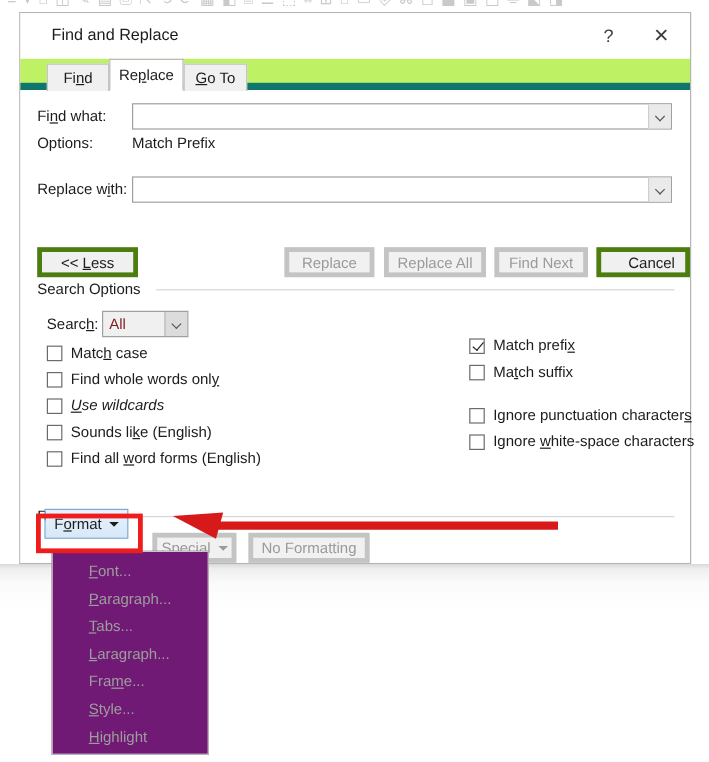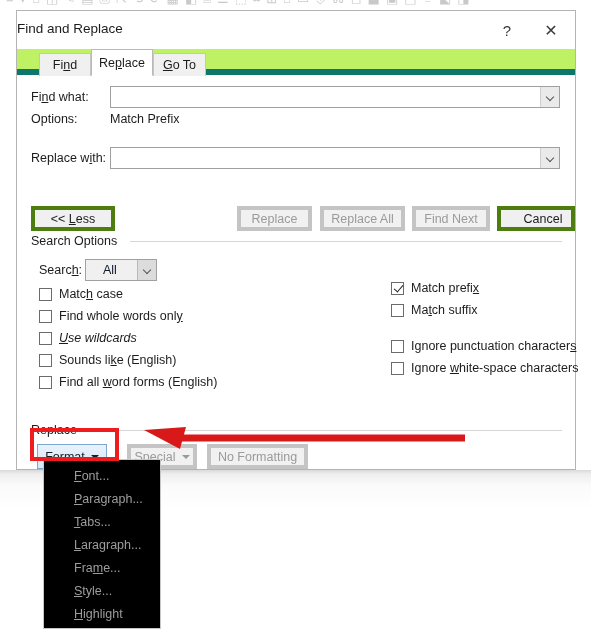--- a/index.html
+++ b/index.html
@@ -38,21 +38,21 @@
     left:16px; top:10px; width:560px; height:460px;
     background:#ffffff;
     border:1px solid #b4b4b4;
     box-shadow: 0 0 0 0 rgba(0,0,0,0);
   }
   #titlebar {
     position:absolute; left:0; top:0; width:558px; height:38px;
     background:#ffffff;
   }
   #dialog-title {
-    position:absolute; left:0; top:10px;
+    position:absolute; left:26px; top:10px;
     font-size:13.5px; color:#1c1c1c;
   }
   .tb-btn {
     position:absolute; top:0; height:38px; width:44px;
     display:flex; align-items:center; justify-content:center;
     color:#3b3b3b; cursor:default;
   }
   #help-btn { right:46px; font-size:15px; }
   #close-btn { right:2px; font-size:16px; }
 
@@ -125,21 +125,21 @@
     position:absolute; height:1px; background:#d6d6d6;
   }
   .group-label { position:absolute; font-size:12.5px; color:#1c1c1c; background:#fff; padding-right:5px; }
 
   .select {
     position:absolute; height:22px;
     border:1px solid #a0a0a0; background:#f0f0f0;
     display:flex; align-items:center;
   }
   .select .val {
-    flex:1; padding-left:17px; font-size:12.5px; color:#0f172a;
+    flex:1; padding-left:5px; font-size:12.5px; color:#7f1d1d;
   }
   .select .combo-arrow { background:#dcdcdc; border-left:1px solid #b9b9b9; }
 
   .cb-row {
     position:absolute; display:flex; align-items:center; gap:7px;
     font-size:12.5px; color:#1c1c1c; white-space:nowrap; cursor:default;
   }
   .cbox {
     width:13px; height:13px; flex:0 0 13px;
     border:1px solid #6b6b6b; background:#ffffff;
@@ -169,22 +169,22 @@
     width:89px; height:33px;
     border:4px solid #ee1c1c;
     z-index:60; pointer-events:none;
   }
   
   #red-arrow { position:absolute; left:140px; top:420px; z-index:61; pointer-events:none; }
 
   
   #format-menu {
     position:absolute; left:43px; top:459px;
-    width:118px; height:170px;
-    background:#000000; border:1px solid #c6c6c6;
+    width:131px; height:170px;
+    background:#701a75; border:1px solid #c6c6c6;
     z-index:50;
     padding-top:4px;
   }
   .menu-item {
     height:23px; display:flex; align-items:center;
     padding-left:30px; font-size:12.5px; color:#9d9d9d;
     white-space:nowrap; cursor:default;
   }
 </style>
 </head>
@@ -290,21 +290,21 @@
       <span><span>Ignore punctuation character</span><u>s</u><span></span></span>
     </div>
     <div class="cb-row" style="left:374px; top:285px;">
       <span class="cbox"></span>
       <span><span>Ignore </span><u>w</u><span>hite-space characters</span></span>
     </div>
 
     <div class="group-label" style="left:14px; top:347px;">Replace</div>
     <div class="groupbox-line" style="left:67px; top:354px; width:478px;"></div>
 
-    <div class="btn" id="format-btn" style="left:20px; top:368px; width:70px;">
+    <div class="btn" id="format-btn" style="left:20px; top:348px; width:70px;">
       <span><span>F</span><u>o</u><span>rmat</span></span>
       <span class="caret-down"></span>
     </div>
     <div class="btn disabled" style="left:110px; top:368px; width:70px;">
       <span><span>Sp</span><u>e</u><span>cial</span></span>
       <span class="caret-down" style="border-top-color:#9a9a9a;"></span>
     </div>
     <div class="btn disabled" style="left:190px; top:368px; width:101px;">No Formatting</div>
 
   </div>

